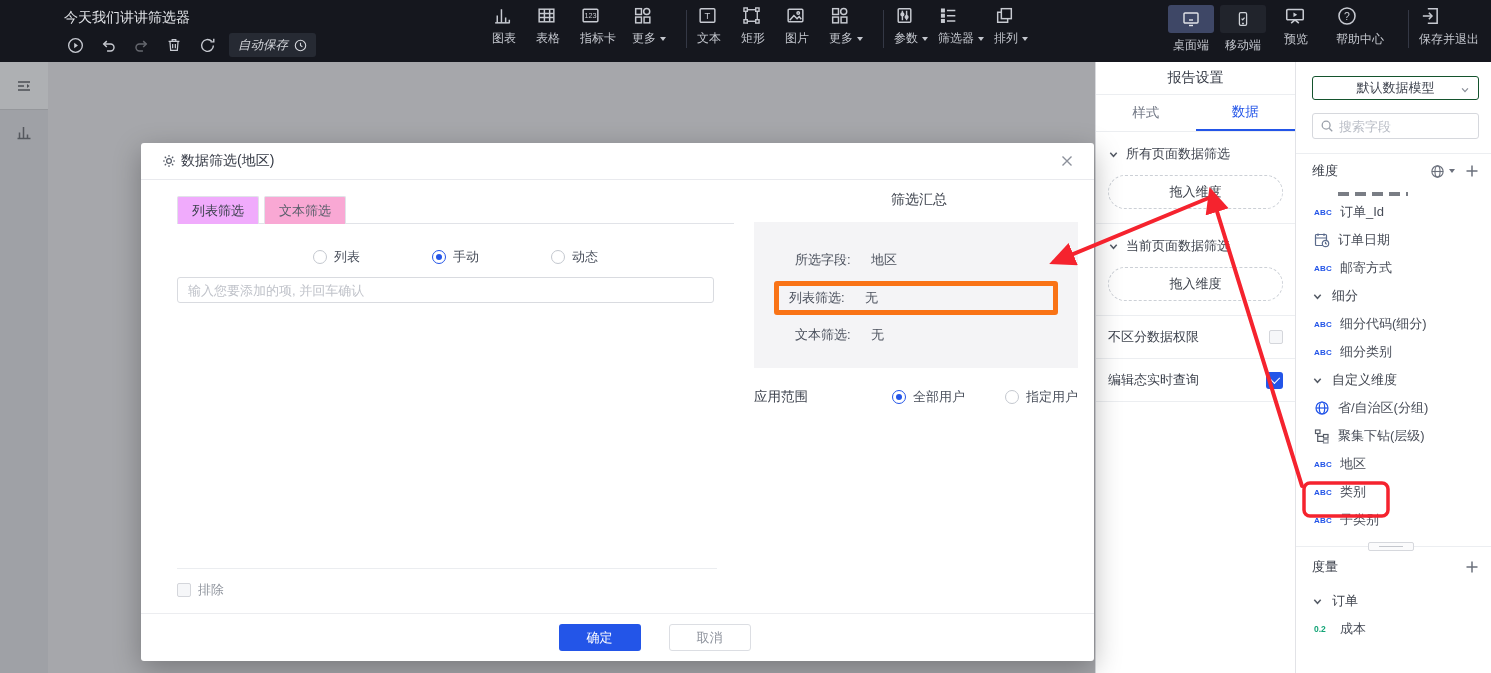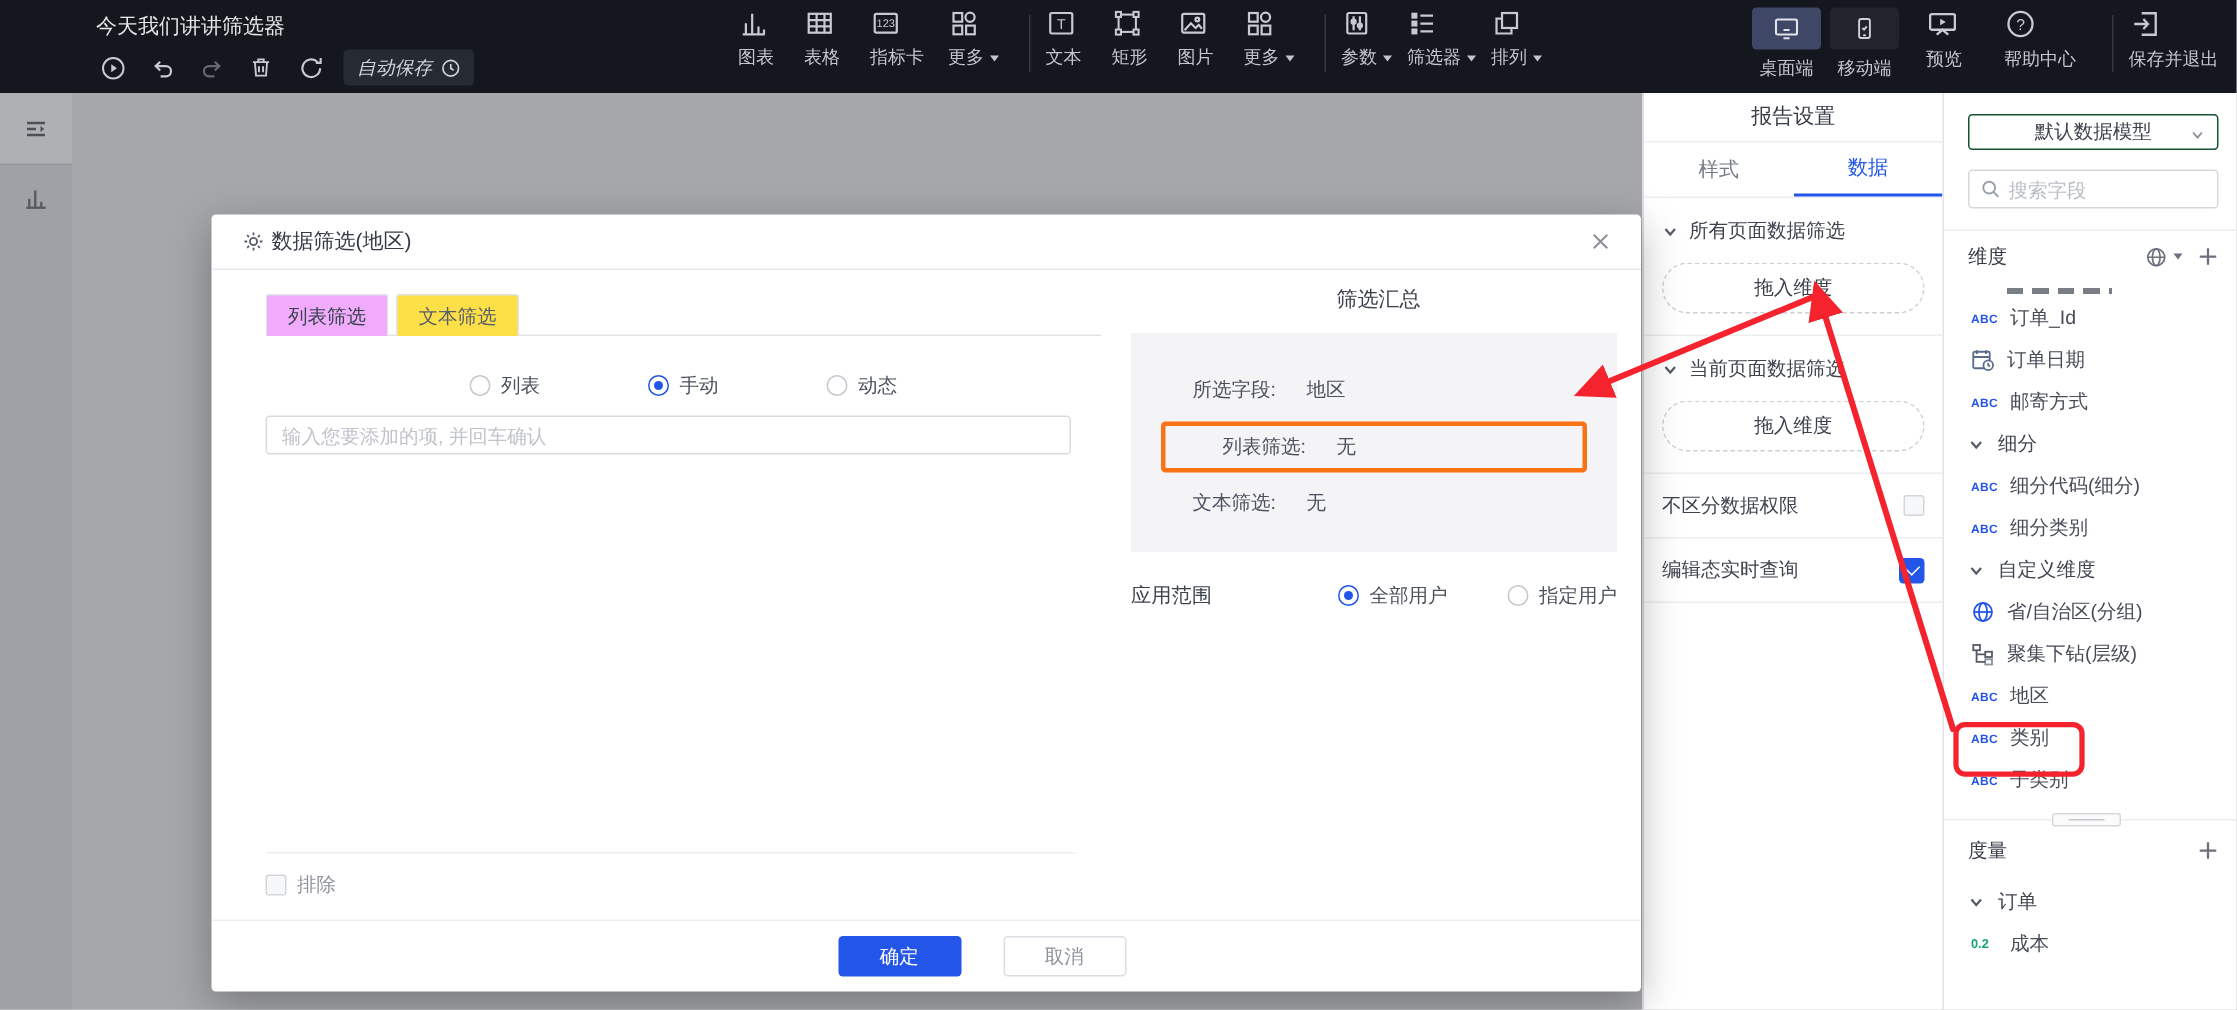--- a/index.html
+++ b/index.html
@@ -36,41 +36,41 @@
   
   #modal { position:absolute; left:104px; top:143px; width:953px; height:518px; background:#fff;
     border-radius:3px; box-shadow:0 8px 28px rgba(0,0,0,.28); z-index:30;margin-left:37px; }
   .m-head { position:relative; height:37px; border-bottom:1px solid #e9eaee; display:flex; align-items:center; padding-left:20px; gap:4px; }
   .m-title { font-size:14px; color:#353a45; }
   .m-close { position:absolute; right:18px; top:9px; width:18px; height:18px; color:#8b909a; cursor:pointer; }
   .m-body { position:relative; height:433px; }
   .m-left { position:absolute; left:36px; top:16px; width:557px; }
   .tabs { display:flex; border-bottom:1px solid #e1e3e8; height:28px; }
   .tab { height:28px; padding:0 14px; display:flex; align-items:center; font-size:13px; border:1px solid #e1e3e8;
-    border-bottom:none; margin-right:5px; border-radius:2px 2px 0 0; background:#fde047; color:#585e6a; cursor:pointer; }
+    border-bottom:none; margin-right:5px; border-radius:2px 2px 0 0; background:#f9a8d4; color:#585e6a; cursor:pointer; }
   .tab.active { background:#f0abfc; color:#3a404c; position:relative; }
   .tab.active::after { content:""; position:absolute; left:0; right:0; bottom:-1px; height:1px; background:#fff; }
   .radio-row { display:flex; justify-content:center; gap:72px; margin-top:24px; }
   .radio { display:flex; align-items:center; gap:7px; color:#50566200; cursor:pointer; }
   .radio .lbl { color:#4b515d; }
   .rdot { width:14px; height:14px; border-radius:50%; border:1px solid #c4c8cf; background:#fff; position:relative; flex:0 0 auto;}
   .rdot.on { border:1px solid #2355e8; }
   .rdot.on::after { content:""; position:absolute; left:3px; top:3px; width:6px; height:6px; border-radius:50%; background:#2355e8; }
   .m-input { margin-top:11px; width:537px; height:26px; border:1px solid #d9dbe0; border-radius:3px; padding:0 10px; font-size:13px; color:#3e434e; outline:none; font-family:inherit;}
   .m-input::placeholder { color:#c0c3ca; }
   .left-hr { margin-top:265px; width:540px; border-top:1px solid #ebedf0; }
   .exclude { display:flex; align-items:center; gap:7px; margin-top:12px; color:#8e939c; }
   .cbox { width:14px; height:14px; border:1px solid #d4d6db; border-radius:2px; background:#f6f7f9; }
   .m-right { position:absolute; left:613px; top:0; width:330px; }
   .sum-title { text-align:center; font-size:14px; color:#3b404b; margin-top:11px; }
   .sum-box { margin-top:13px; width:324px; height:146px; background:#f4f4f6; padding:24px 0 0 0; }
   .sum-row { display:flex; align-items:center; height:28px; padding-left:41px; }
   .sum-row .k { color:#4b515d; width:76px; }
   .sum-row .v { color:#4b515d; }
-  .sum-row.boxed { margin:7px 20px 6px 20px; height:34px; border:3px solid #f97316; border-radius:3px; padding-left:38px; }
+  .sum-row.boxed { margin:7px 20px 6px 20px; height:34px; border:5px solid #f97316; border-radius:3px; padding-left:10px; }
   .scope-row { display:flex; align-items:center; margin-top:20px; }
   .scope-row .k { color:#3e434e; font-size:13.5px; }
   .scope-opts { display:flex; gap:40px; margin-left:auto; padding-right:6px; }
   .m-foot { position:absolute; left:0; bottom:0; width:100%; height:48px; border-top:1px solid #ecedf0;
     display:flex; align-items:center; justify-content:center; gap:28px; padding-left:74px; }
   .btn { height:27px; width:82px; border-radius:3px; display:flex; align-items:center; justify-content:center; font-size:13px; cursor:pointer; }
   .btn-ok { background:#2355e8; color:#fff; }
   .btn-cancel { background:#fff; color:#8d929c; border:1px solid #dcdee3; }
 
   

